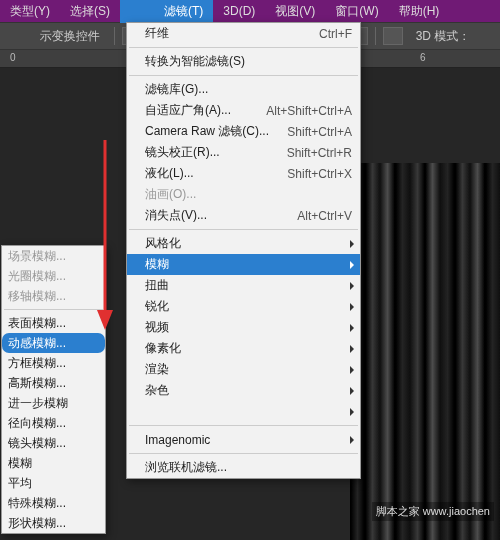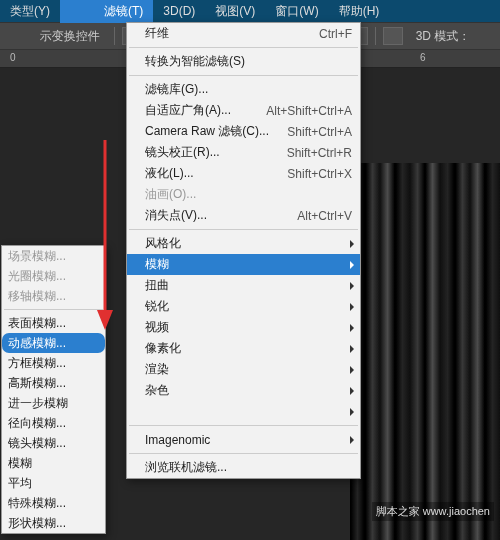--- a/index.html
+++ b/index.html
@@ -1,17 +1,17 @@
 <!DOCTYPE html>
 <html><head>
 <meta charset="utf-8">
 <style>
 * { margin: 0; padding: 0; box-sizing: border-box; font-family: "Microsoft YaHei", Arial, sans-serif; font-size: 12px; }
 body { background: #535353; width: 500px; height: 540px; overflow: hidden; position: relative; }
-.menubar { background: #0c4a6e; height: 22px; display: flex; align-items: center; color: #ddd; }
+.menubar { background: #701a75; height: 22px; display: flex; align-items: center; color: #ddd; }
 .menubar-item { padding: 3px 10px; cursor: default; }
 .menubar-item.active { background: #2b7fcf; color: #fff; padding-left: 44px; }
 .toolbar { background: #474747; height: 28px; display: flex; align-items: center; color: #ccc; border-top: 1px solid #333; border-bottom: 1px solid #333; justify-content: center; }
 .toolbar-label { padding: 0 10px; }
 .toolbar-sep { width: 1px; height: 18px; background: #666; margin: 0 4px; }
 .tool-btn { width: 20px; height: 18px; background: #555; margin: 0 3px; border: 1px solid #666; }
 .ruler-h { background: #3f3f3f; height: 18px; border-bottom: 1px solid #222; position: relative; color: #bbb; }
 .ruler-tick { position: absolute; top: 2px; font-size: 10px; }
 .canvas-area { position: absolute; top: 68px; left: 0; right: 0; bottom: 0; background: #262626; }
 .texture { position: absolute; right: 0; top: 95px; width: 150px; bottom: 0; background: linear-gradient(90deg, #111, #333 5%, #111 10%, #444 15%, #222 20%, #555 25%, #111 30%, #333 35%, #222 40%, #444 45%, #111 50%, #555 55%, #222 60%, #333 65%, #111 70%, #444 75%, #222 80%, #555 85%, #111 90%, #333 95%, #222); background-size: 100% 3px; filter: contrast(1.2); }
@@ -31,20 +31,21 @@
 .sub-sep { height: 1px; background: #ccc; margin: 3px 2px; }
 .arrow-red { position: absolute; top: 140px; left: 90px; z-index: 20; }
 .watermark { position: absolute; bottom: 19px; right: 6px; color: #ddd; font-size: 11px; background: rgba(0,0,0,0.35); padding: 2px 4px; z-index: 30; }
 .mode3d { color: #ccc; margin-left: 10px; }
 </style>
 </head>
 <body>
 
 <div class="menubar" id="menubar">
     <div class="menubar-item">类型(Y)</div>
+    <div class="menubar-item">选择(S)</div>
     <div class="menubar-item active">滤镜(T)</div>
     <div class="menubar-item">3D(D)</div>
     <div class="menubar-item">视图(V)</div>
     <div class="menubar-item">窗口(W)</div>
     <div class="menubar-item">帮助(H)</div>
   </div>
 
 <div class="toolbar">
   <span class="toolbar-label">示变换控件</span>
   <span class="toolbar-sep"></span>

